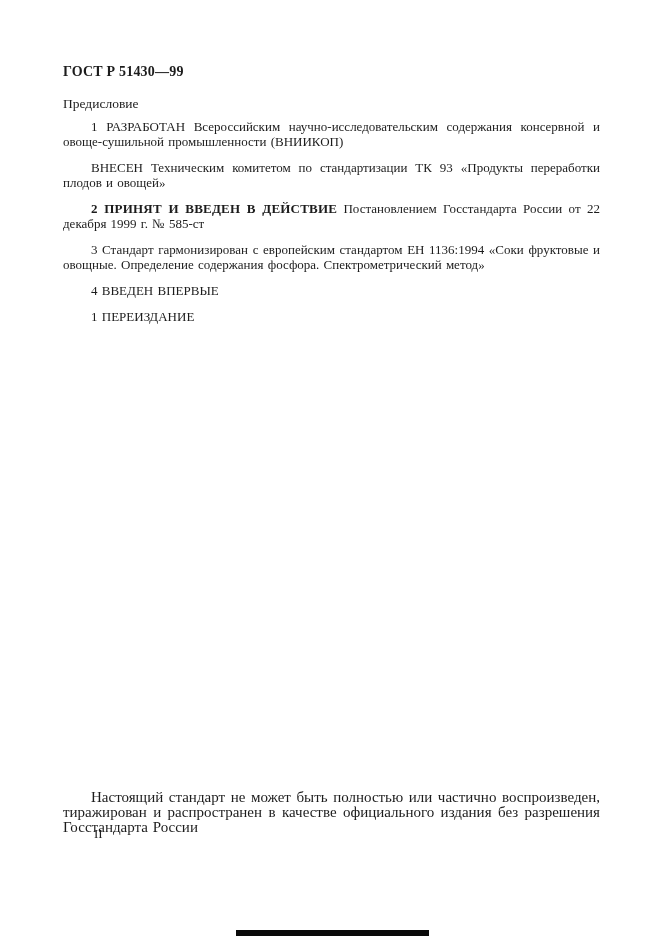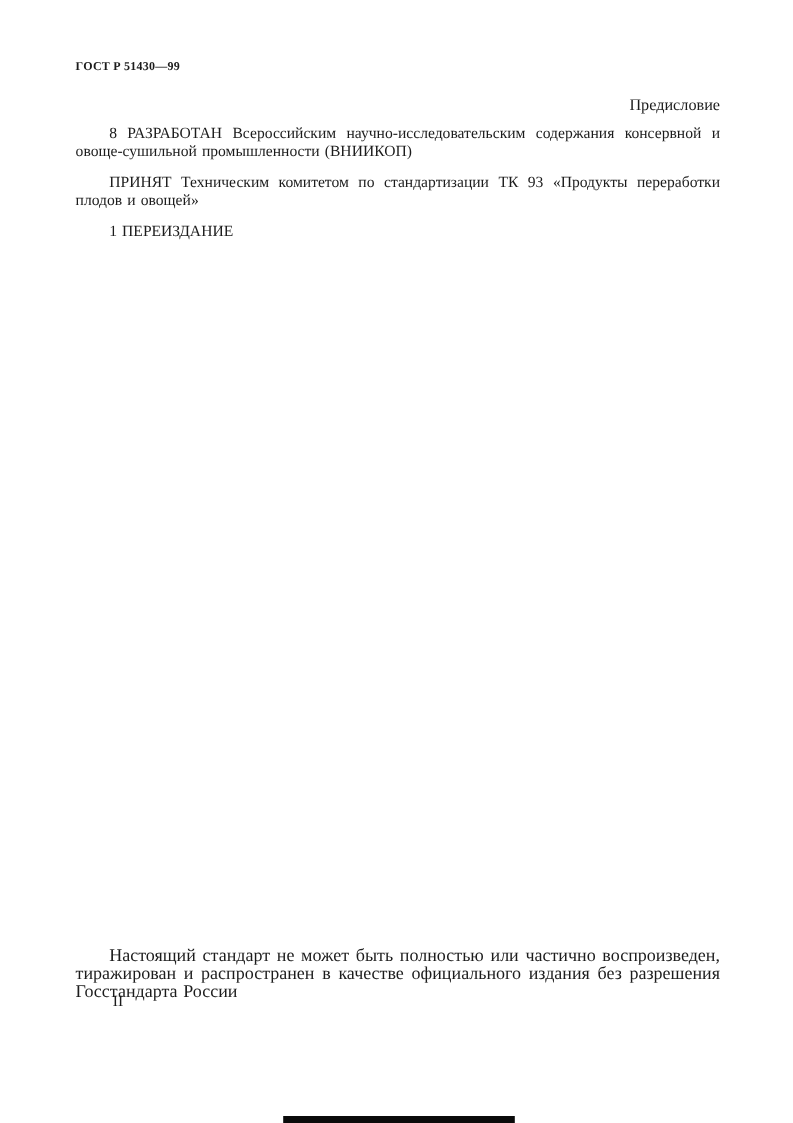--- a/index.html
+++ b/index.html
@@ -15,29 +15,29 @@
     position: relative;
     overflow: hidden;
   }
   .content {
     position: absolute;
     left: 63px;
     top: 0;
     width: 537px;
   }
   .doc-code {
-    margin-top: 48px;
+    margin-top: 64px;
     font-weight: bold;
-    font-size: 10px;
+    font-size: 14px;
     line-height: 15px;
     letter-spacing: 0.2px;
   }
   .heading {
     margin-top: 17px;
-    text-align: right;
+    text-align: left;
     font-size: 13.5px;
     line-height: 15px;
   }
   .para {
     margin: 11px 0 0 0;
     font-size: 13px;
     line-height: 15px;
     text-align: justify;
     text-align-last: left;
     text-indent: 28px;
@@ -96,31 +96,42 @@
 </head>
 <body>
 
 <div class="content">
 
   <div class="doc-code">ГОСТ Р 51430—99</div>
 
   <div class="heading">Предисловие</div>
 
   <p class="para first">
-    <span>8  РАЗРАБОТАН</span>
+    <span>1  РАЗРАБОТАН</span>
     <span>Всероссийским научно-исследовательским содержания консервной и овоще-сушильной промышленности (ВНИИКОП)</span>
   </p>
 
   <p class="para">
-    <span>ПРИНЯТ</span>
+    <span>ВНЕСЕН</span>
     <span>Техническим комитетом по стандартизации ТК 93 «Продукты переработки плодов и овощей»</span>
   </p>
 
+  <p class="para">
+    <span class="bold-lead">2  ПРИНЯТ И ВВЕДЕН В ДЕЙСТВИЕ</span>
+    <span>Постановлением Госстандарта России от 22 декабря 1999 г. № 585-ст</span>
+  </p>
 
+  <p class="para">
+    <span>3  Стандарт</span>
+    <span>гармонизирован с европейским стандартом ЕН 1136:1994 «Соки фруктовые и овощные. Определение содержания фосфора. Спектрометрический метод»</span>
+  </p>
 
+  <p class="para">
+    <span>4  ВВЕДЕН ВПЕРВЫЕ</span>
+  </p>
 
   <p class="para">
     <span>1  ПЕРЕИЗДАНИЕ</span>
   </p>
 
 </div>
 
 <div class="copyright">Настоящий стандарт не может быть полностью или частично воспроизведен, тиражирован и распространен в качестве официального издания без разрешения Госстандарта России</div>
 
 <div class="footer">

